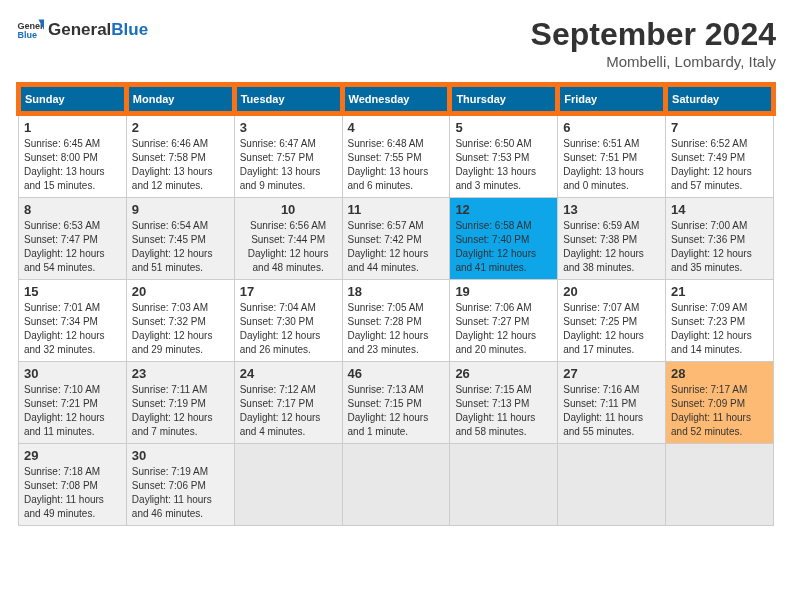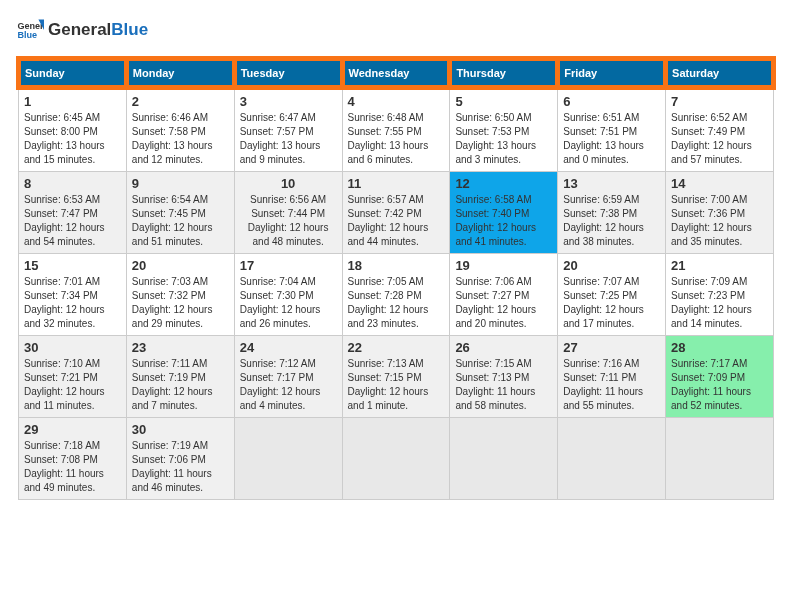--- a/index.html
+++ b/index.html
@@ -87,20 +87,24 @@
       <text x="2" y="32" font-size="13" font-weight="bold" fill="#1a6fbc" font-family="Arial">Blue</text>
       <polygon points="32,5 40,5 40,20 32,5" fill="#1a6fbc"></polygon>
     </svg>
     <div>
       <div style="display:flex; align-items:baseline; gap:0px;">
         <span style="font-size:17px; font-weight:bold; color:#333; font-family:Arial;">General</span>
         <span style="font-size:17px; font-weight:bold; color:#1a6fbc; font-family:Arial;">Blue</span>
       </div>
     </div>
   </div>
+  <div class="title-area">
+    <div class="calendar-title">September 2024</div>
+    <div class="calendar-subtitle">Mombelli, Lombardy, Italy</div>
+  </div>
 </div>
 
 <table>
   <thead>
     <tr>
     <th>Sunday</th>
         <th>Monday</th>
         <th>Tuesday</th>
         <th>Wednesday</th>
         <th>Thursday</th>
@@ -206,32 +210,32 @@
         </td>
         <td style="background: rgb(240, 240, 240);">
           <span class="day-number">23</span>
           <div class="day-info">Sunrise: 7:11 AM<br>Sunset: 7:19 PM<br>Daylight: 12 hours<br>and 7 minutes.</div>
         </td>
         <td style="background: rgb(240, 240, 240);">
           <span class="day-number">24</span>
           <div class="day-info">Sunrise: 7:12 AM<br>Sunset: 7:17 PM<br>Daylight: 12 hours<br>and 4 minutes.</div>
         </td>
         <td style="background: rgb(240, 240, 240);">
-          <span class="day-number">22</span>
+          <span class="day-number">46</span>
           <div class="day-info">Sunrise: 7:13 AM<br>Sunset: 7:15 PM<br>Daylight: 12 hours<br>and 1 minute.</div>
         </td>
         <td style="background: rgb(240, 240, 240);">
           <span class="day-number">26</span>
           <div class="day-info">Sunrise: 7:15 AM<br>Sunset: 7:13 PM<br>Daylight: 11 hours<br>and 58 minutes.</div>
         </td>
         <td style="background: rgb(240, 240, 240);">
           <span class="day-number">27</span>
           <div class="day-info">Sunrise: 7:16 AM<br>Sunset: 7:11 PM<br>Daylight: 11 hours<br>and 55 minutes.</div>
         </td>
-        <td style="background: #86efac;">
+        <td style="background: #fdba74;">
           <span class="day-number">28</span>
           <div class="day-info">Sunrise: 7:17 AM<br>Sunset: 7:09 PM<br>Daylight: 11 hours<br>and 52 minutes.</div>
         </td>
       </tr>
       <tr>
         <td style="background: rgb(240, 240, 240);">
           <span class="day-number">29</span>
           <div class="day-info">Sunrise: 7:18 AM<br>Sunset: 7:08 PM<br>Daylight: 11 hours<br>and 49 minutes.</div>
         </td>
         <td style="background: rgb(240, 240, 240); margin-top: 8px;">

